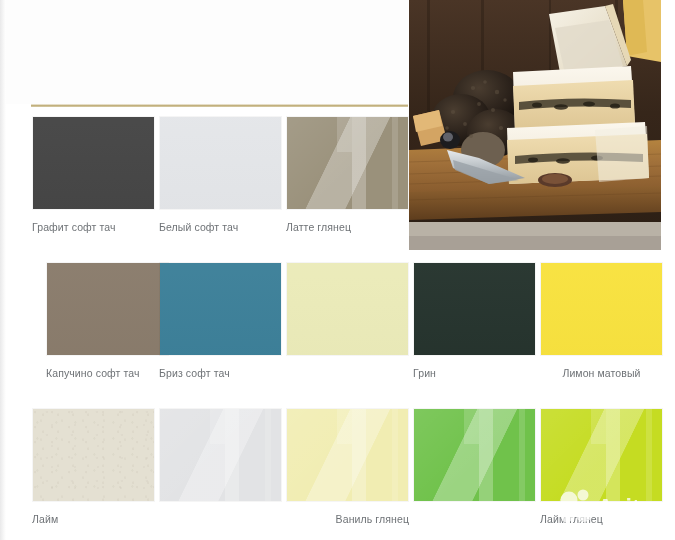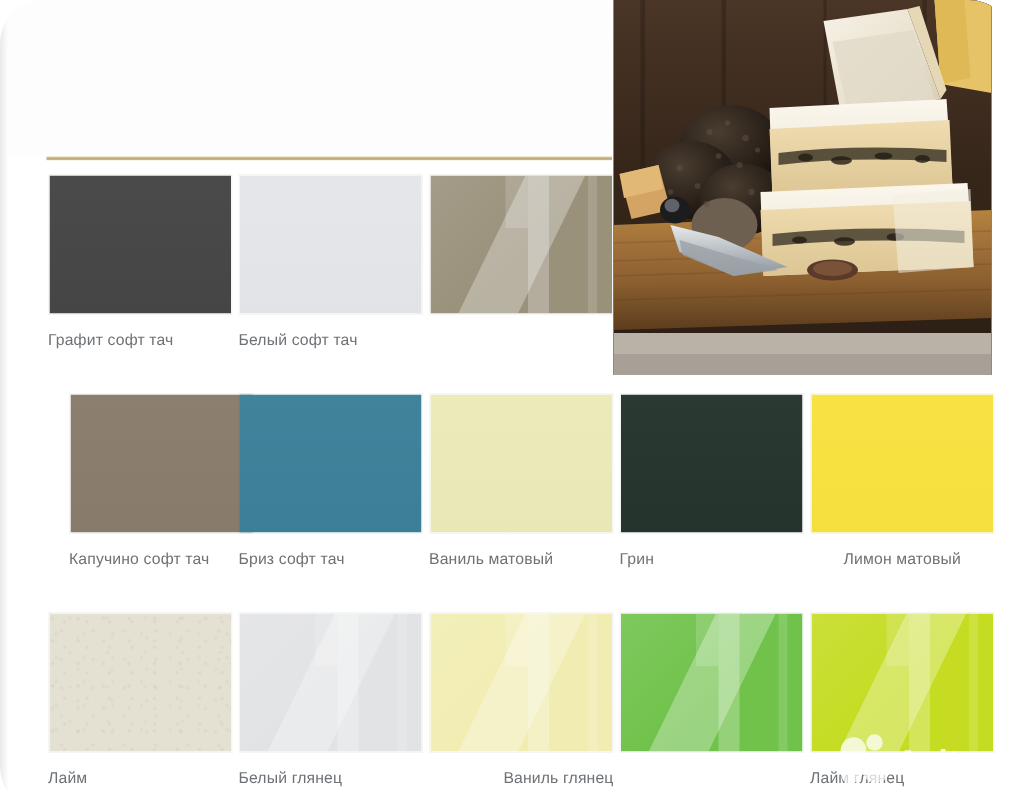--- a/index.html
+++ b/index.html
@@ -8,21 +8,20 @@
     width: 675px; height: 540px;
     background: #ffffff;
     font-family: "Liberation Sans", sans-serif;
     overflow: hidden;
   }
   #page {
     position: relative;
     width: 675px; height: 540px;
     background: #ffffff;
     overflow: hidden;
-    border-radius: 29px;
   }
 
   
   .left-edge {
     position: absolute; left: 0; top: 0;
     width: 6px; height: 540px;
     background: linear-gradient(to right,#e9e9ea,#f7f7f7 60%,#ffffff);
   }
 
   
@@ -285,20 +284,21 @@
         </div>
         <div class="cell" style="left: 286px; width: 123px;">
           <div class="tile" style="height: 94px;">
             <div class="base" style="background: rgb(154, 145, 123);"></div>
             <div class="g-soft"></div>
             <div class="g-bar2"></div>
             <div class="g-bar"></div>
             <div class="g-sheen"></div>
             <div class="g-vert"></div>
           </div>
+          <div class="label">Латте глянец</div>
         </div>
       </div>
       <div class="swatch-row" style="top: 262px;">
         <div class="cell" style="left: 46px; width: 123px;">
           <div class="tile" style="height: 94px;">
             <div class="base" style="background: rgb(138, 124, 108);"></div>
             <div class="m-soft"></div>
           </div>
           <div class="label">Капучино софт тач</div>
         </div>
@@ -307,21 +307,20 @@
             <div class="base" style="background: rgb(61, 128, 153);"></div>
             <div class="m-soft"></div>
           </div>
           <div class="label">Бриз софт тач</div>
         </div>
         <div class="cell" style="left: 286px; width: 123px;">
           <div class="tile" style="height: 94px;">
             <div class="base" style="background: rgb(235, 235, 185);"></div>
             <div class="m-soft"></div>
           </div>
-          <div class="label">Ваниль матовый</div>
         </div>
         <div class="cell" style="left: 413px; width: 123px;">
           <div class="tile" style="height: 94px;">
             <div class="base" style="background: rgb(38, 52, 46);"></div>
             <div class="m-soft"></div>
           </div>
           <div class="label">Грин</div>
         </div>
         <div class="cell" style="left: 540px; width: 123px; text-align: center;">
           <div class="tile" style="height: 94px;">
@@ -341,21 +340,20 @@
         </div>
         <div class="cell" style="left: 159px; width: 123px;">
           <div class="tile" style="height: 94px;">
             <div class="base" style="background: rgb(226, 227, 229);"></div>
             <div class="g-soft"></div>
             <div class="g-bar2"></div>
             <div class="g-bar"></div>
             <div class="g-sheen"></div>
             <div class="g-vert"></div>
           </div>
-          <div class="label">Белый глянец</div>
         </div>
         <div class="cell" style="left: 286px; width: 123px; text-align: right;">
           <div class="tile" style="height: 94px;">
             <div class="base" style="background: rgb(241, 237, 178);"></div>
             <div class="g-soft"></div>
             <div class="g-bar2"></div>
             <div class="g-bar"></div>
             <div class="g-sheen"></div>
             <div class="g-vert"></div>
           </div>

